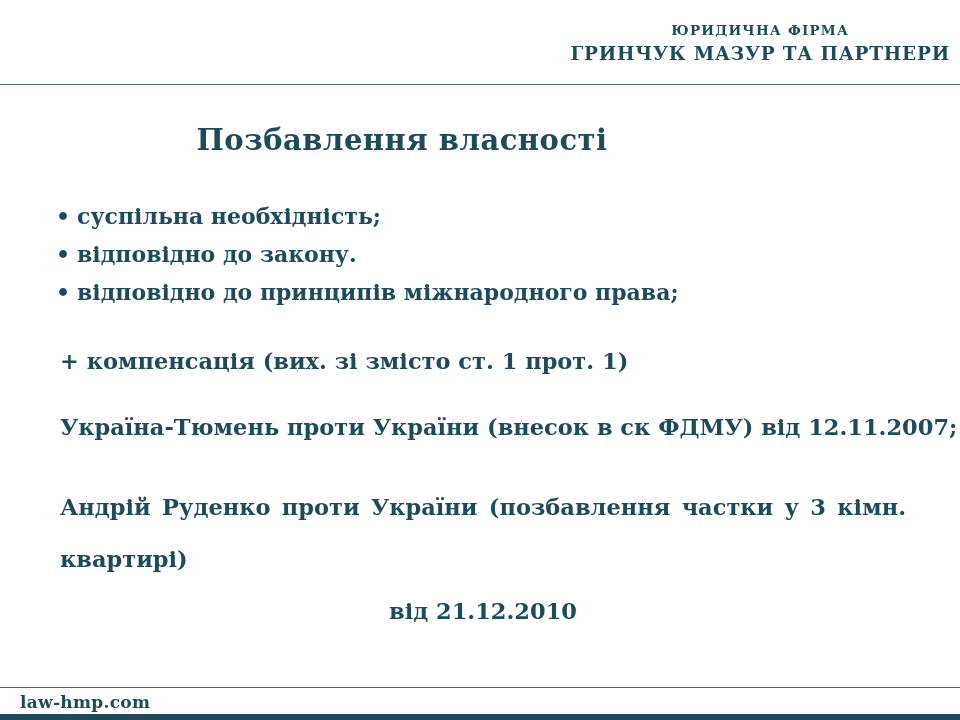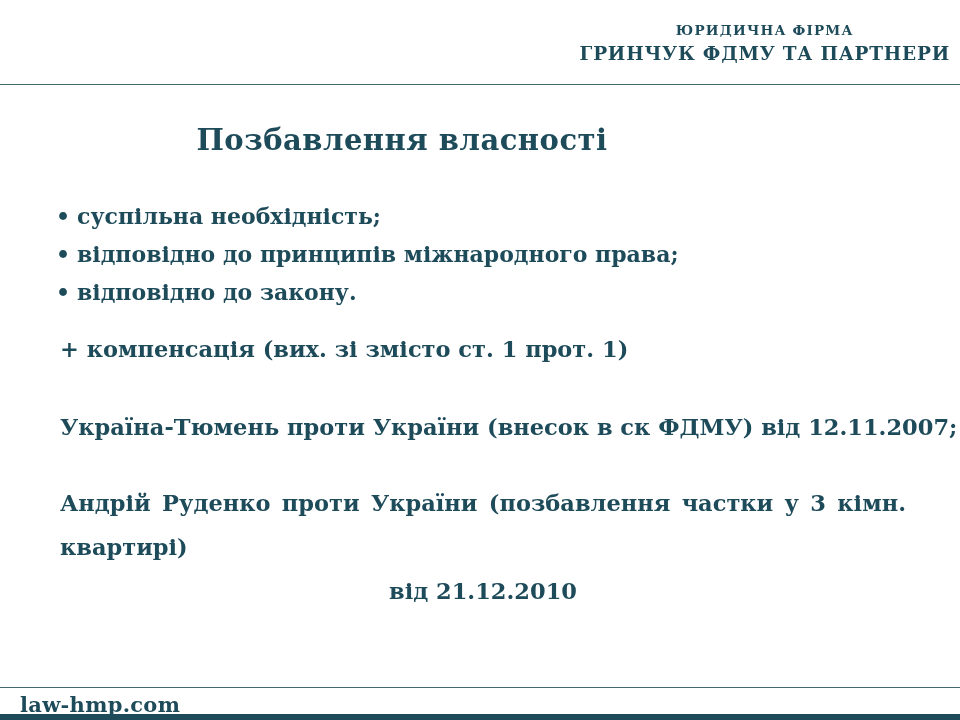--- a/index.html
+++ b/index.html
@@ -75,41 +75,41 @@
     white-space: nowrap;
   }
   .bullet-marker {
     display: inline-block;
     margin-right: 7px;
   }
 
   
   .plus-line {
     position: absolute;
-    top: 336px;
+    top: 348px;
     left: 60px;
     font-size: 22.5px;
     white-space: nowrap;
   }
 
   
   .case-1 {
     position: absolute;
     top: 414px;
     left: 60px;
     font-size: 22.5px;
     white-space: nowrap;
   }
   .case-2 {
     position: absolute;
     top: 481px;
     left: 60px;
     width: 846px;
     font-size: 22.5px;
-    line-height: 44px;
+    line-height: 52px;
   }
   .case-2 .justified-line {
     display: block;
     text-align: justify;
     text-align-last: justify;
   }
   .case-2 .second-line {
     display: block;
     text-align: center;
   }
@@ -120,21 +120,21 @@
     top: 687px;
     left: 0;
     width: 960px;
     height: 0;
     border-top: 1.5px solid var(--divider);
   }
   .website {
     position: absolute;
     top: 692px;
     left: 20px;
-    font-size: 21px;
+    font-size: 17px;
     letter-spacing: 0.3px;
     text-decoration: none;
     color: var(--text);
     font-weight: bold;
   }
   .bottom-bar {
     position: absolute;
     bottom: 0;
     left: 0;
     width: 960px;
@@ -142,36 +142,36 @@
     background: var(--bottom-bar);
   }
 </style>
 </head>
 <body>
 
 <div class="slide">
 
   <div class="header">
     <div class="firm-label">ЮРИДИЧНА ФІРМА</div>
-    <div class="firm-name">ГРИНЧУК ФДМУ ТА ПАРТНЕРИ</div>
+    <div class="firm-name">ГРИНЧУК МАЗУР ТА ПАРТНЕРИ</div>
   </div>
 
   <div class="header-rule"></div>
 
   <h1 class="title">Позбавлення власності</h1>
 
   <ul class="bullets">
     <li>
       <span class="bullet-marker">•</span><span>суспільна необхідність;</span>
     </li>
     <li>
-      <span class="bullet-marker">•</span><span>відповідно до принципів міжнародного права;</span>
+      <span class="bullet-marker">•</span><span>відповідно до закону.</span>
     </li>
     <li>
-      <span class="bullet-marker">•</span><span>відповідно до закону.</span>
+      <span class="bullet-marker">•</span><span>відповідно до принципів міжнародного права;</span>
     </li>
   </ul>
 
   <p class="plus-line">+ компенсація (вих. зі змісто ст. 1 прот. 1)</p>
 
   <p class="case-1">Україна-Тюмень проти України (внесок в ск ФДМУ) від 12.11.2007;</p>
 
   <p class="case-2">
     <span class="justified-line">Андрій Руденко проти України (позбавлення частки у 3 кімн. квартирі)</span>
     <span class="second-line">від 21.12.2010</span>

